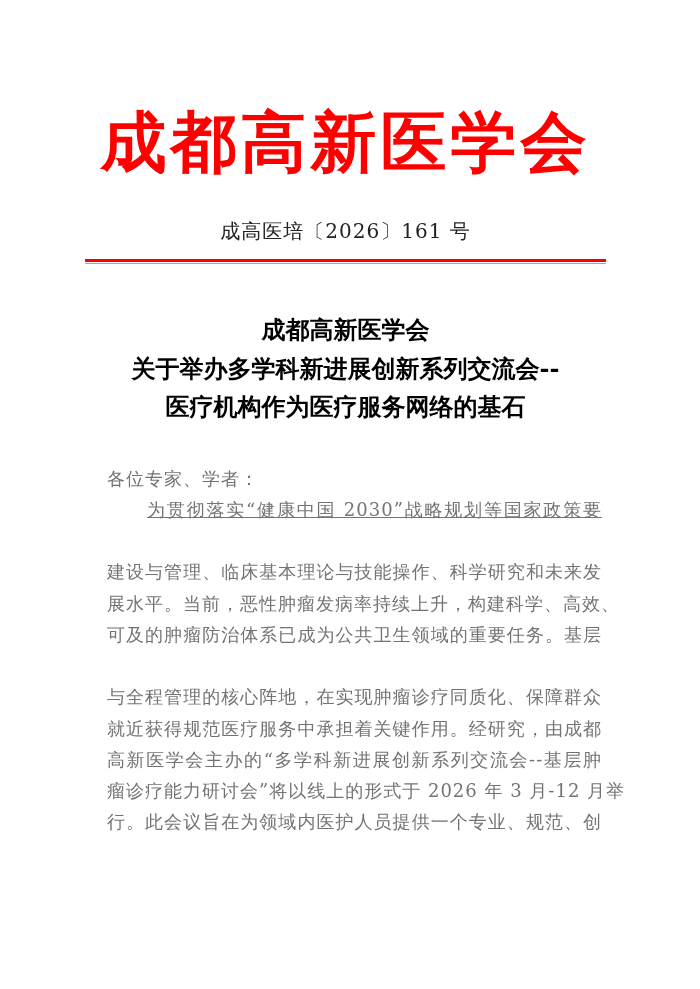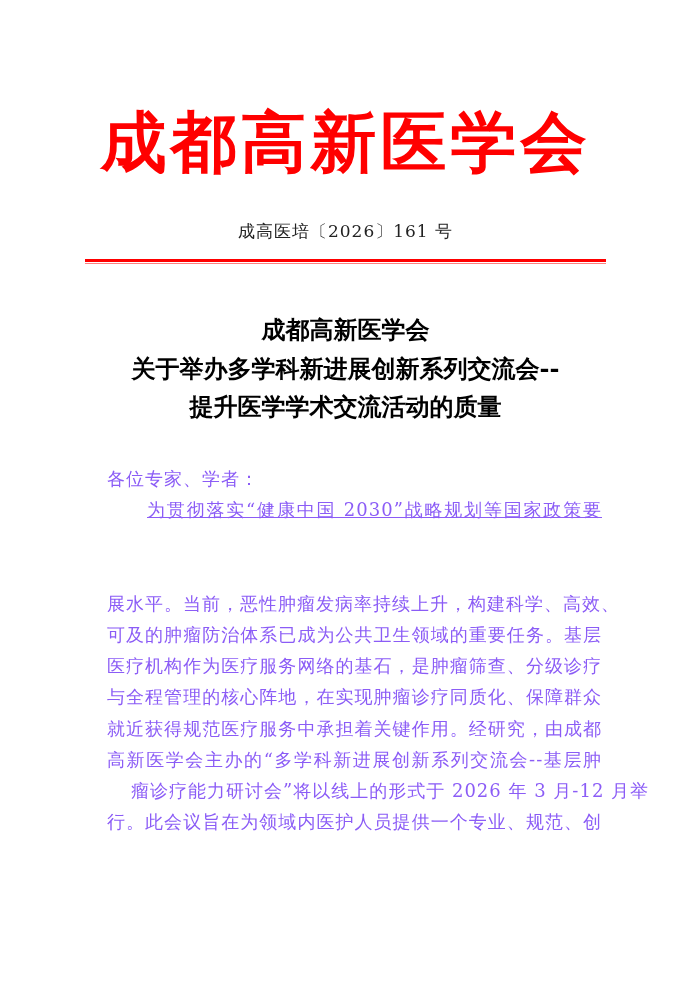--- a/index.html
+++ b/index.html
@@ -37,21 +37,21 @@
       white-space: nowrap;
     }
     .doc-number {
       position: absolute;
       left: 85px;
       top: 200px;
       width: 521px;
       height: 26px;
       line-height: 26px;
       text-align: center;
-      font-size: 17px;
+      font-size: 20px;
       color: #222222;
       letter-spacing: 1px;
       white-space: nowrap;
     }
     .rule {
       position: absolute;
       left: 85px;
       width: 521px;
     }
     .rule-thick {
@@ -80,21 +80,21 @@
     .title-2 { top: 336px; }
     .title-3 { top: 374px; }
 
     .body-line {
       position: absolute;
       left: 107px;
       width: 495px;
       height: 26px;
       line-height: 26px;
       font-size: 18px;
-      color: #8b5cf6;
+      color: #737373;
       white-space: nowrap;
       text-align: justify;
       text-align-last: justify;
       letter-spacing: 1px;
     }
     .body-line.no-justify {
       text-align: left;
       text-align-last: left;
     }
     .indent {
@@ -110,27 +110,27 @@
 
   <div class="masthead">成都高新医学会</div>
 
   <div class="doc-number">成高医培〔2026〕161 号</div>
 
   <div class="rule rule-thick"></div>
   <div class="rule rule-thin"></div>
 
   <div class="title title-1">成都高新医学会</div>
   <div class="title title-2">关于举办多学科新进展创新系列交流会--</div>
-  <div class="title title-3">提升医学学术交流活动的质量</div>
+  <div class="title title-3">医疗机构作为医疗服务网络的基石</div>
 
   <div class="body-line no-justify" style="top:448px;">各位专家、学者：</div>
 
   <div class="body-line indent" style="top:479px;">为贯彻落实“健康中国 2030”战略规划等国家政策要</div>
+  <div class="body-line" style="top:541px;">建设与管理、临床基本理论与技能操作、科学研究和未来发</div>
   <div class="body-line" style="top:604px;">可及的肿瘤防治体系已成为公共卫生领域的重要任务。基层</div>
   <div class="body-line" style="top:573px;">展水平。当前，恶性肿瘤发病率持续上升，构建科学、高效、</div>
-  <div class="body-line" style="top:635px;">医疗机构作为医疗服务网络的基石，是肿瘤筛查、分级诊疗</div>
   <div class="body-line" style="top:666px;">与全程管理的核心阵地，在实现肿瘤诊疗同质化、保障群众</div>
   <div class="body-line" style="top:698px;">就近获得规范医疗服务中承担着关键作用。经研究，由成都</div>
   <div class="body-line" style="top:729px;">高新医学会主办的“多学科新进展创新系列交流会--基层肿</div>
-  <div class="body-line" style="top:760px;margin-left:24px;">瘤诊疗能力研讨会”将以线上的形式于 2026 年 3 月-12 月举</div>
+  <div class="body-line" style="top:760px;">瘤诊疗能力研讨会”将以线上的形式于 2026 年 3 月-12 月举</div>
   <div class="body-line" style="top:791px;">行。此会议旨在为领域内医护人员提供一个专业、规范、创</div>
 
 </div>
 
 </body></html>

